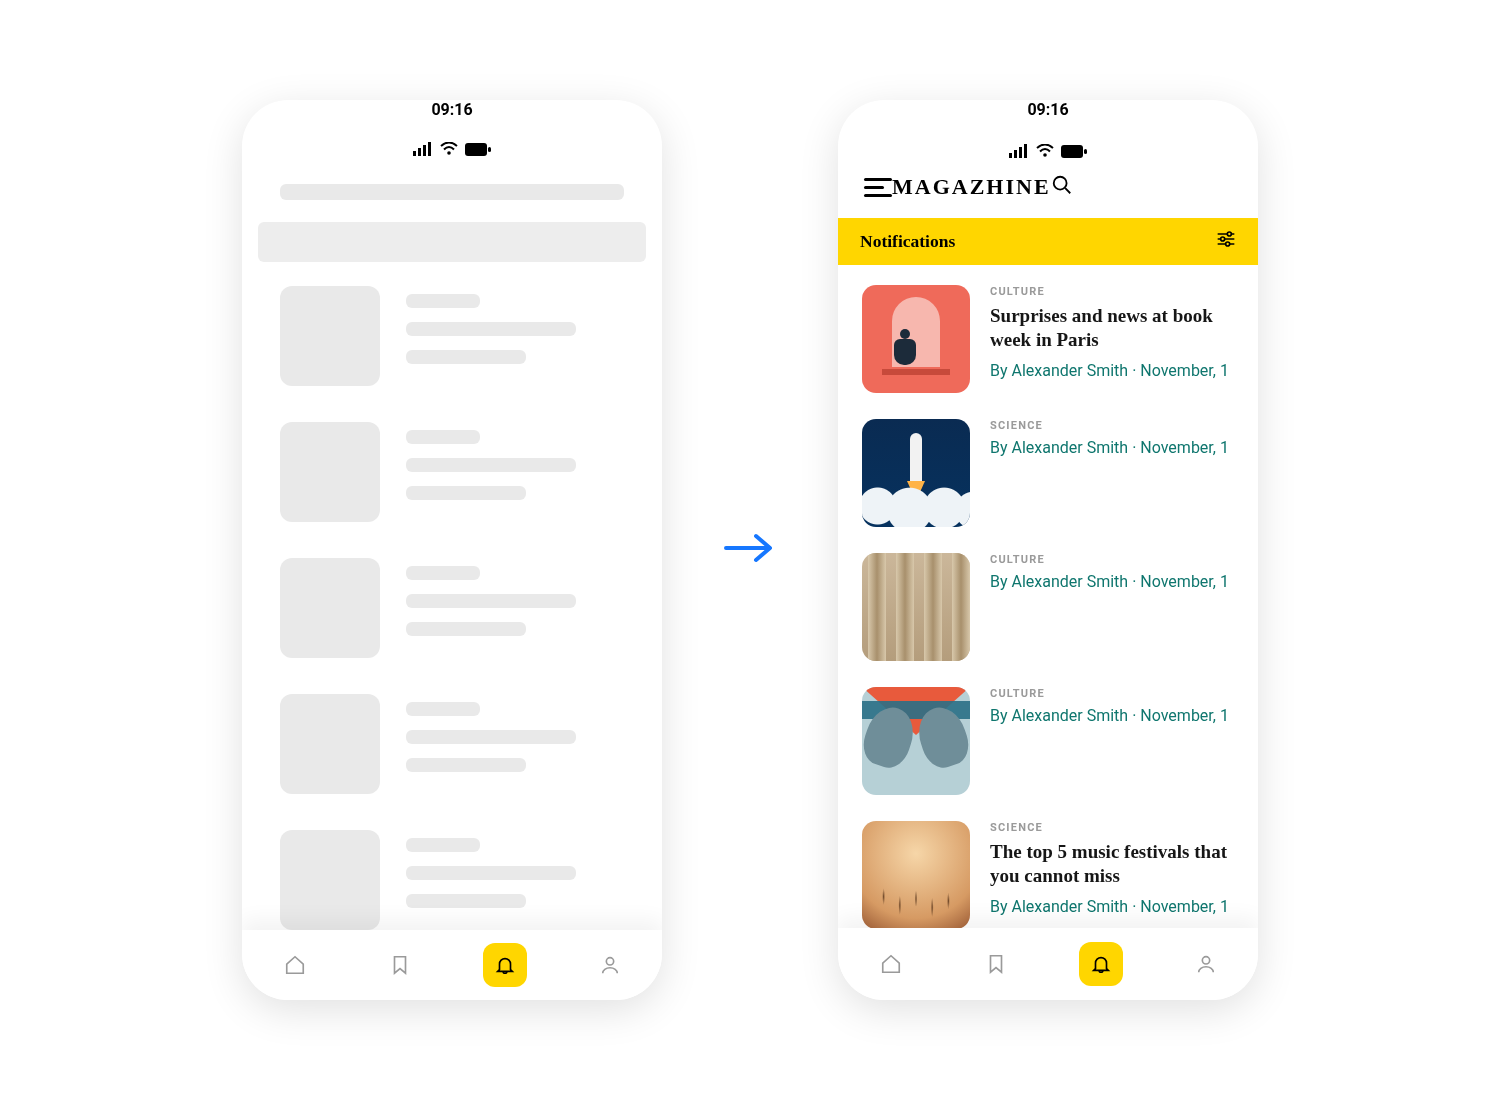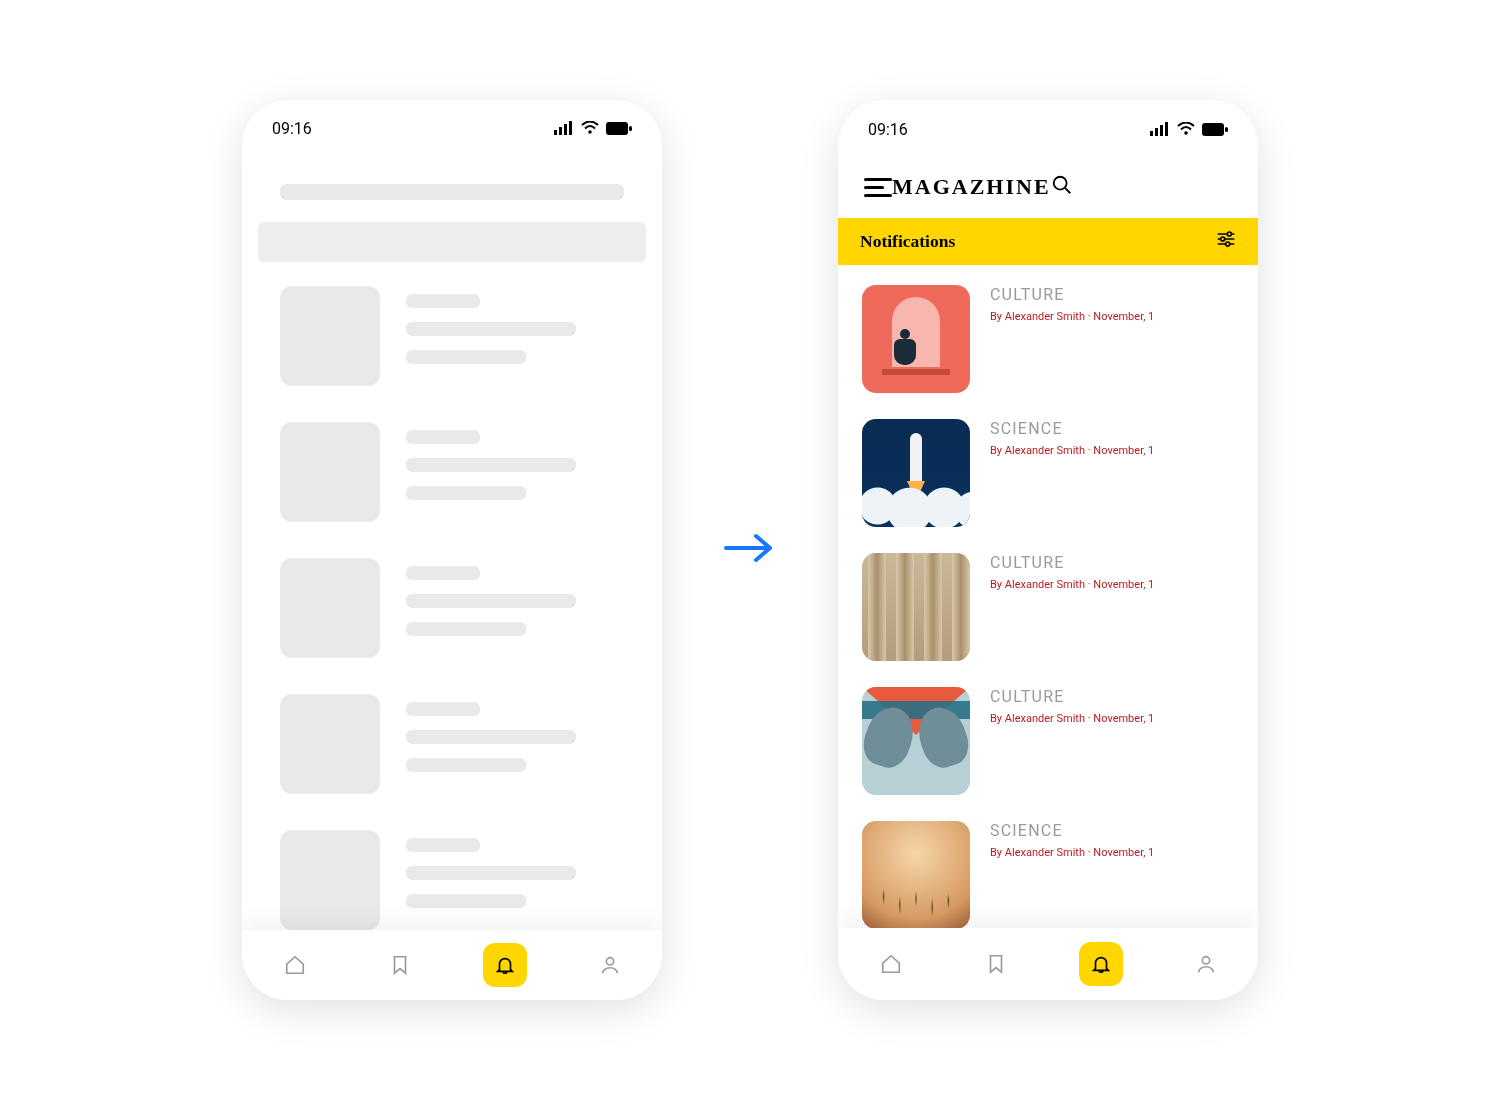--- a/index.html
+++ b/index.html
@@ -23,22 +23,23 @@
     overflow: hidden;
     display: flex;
     flex-direction: column;
   }
   .status-bar {
     height: 58px;
     display: flex;
     align-items: center;
     justify-content: space-between;
     padding: 0 30px;
-    font-weight: 400;
+    font-weight: 700;
     font-size: 16px;
+    flex-direction: column;
   }
   .status-icons { display: flex; align-items: center; gap: 7px; }
 
   
   .skel-header-line {
     height: 16px;
     background: #e9e9e9;
     border-radius: 6px;
     margin: 28px 38px 18px 38px;
   }
@@ -110,37 +111,37 @@
     gap:20px;
     align-items:flex-start;
   }
   .thumb{
     width:108px; height:108px; border-radius:14px; flex-shrink:0;
     display:flex; align-items:center; justify-content:center;
     overflow:hidden;
   }
   .meta{ flex:1; }
   .tag{
-    font-size:16px;
+    font-size:11px;
     letter-spacing:1.2px;
     color:#9a9a9a;
-    font-weight:400;
+    font-weight:700;
     margin-bottom:6px;
   }
   .title{
     font-family: Georgia, "Times New Roman", serif;
     font-weight:700;
     font-size:19px;
     line-height:1.28;
     color:#161616;
     margin-bottom:8px;
   }
   .byline{
-    font-size:11px;
-    color:#b91c1c;
+    font-size:16px;
+    color:#0f766e;
   }
   .byline .dot::before{ content:" · "; }
 
   
   .th1{ background:linear-gradient(#ef6a5a,#ef6a5a); position:relative;}
   .th1 .window{ position:absolute; top:12px; left:30px; width:48px; height:70px; background:#f7b7ae; border-radius:24px 24px 0 0;}
   .th1 .sill{position:absolute; bottom:18px; left:20px; right:20px; height:6px; background:#c74a3b;}
   .th1 .figure{position:absolute; bottom:24px; left:28px; width:30px; height:40px;}
   .th1 .figure::before{content:""; position:absolute; top:0; left:10px; width:10px; height:10px; background:#1c2b3a; border-radius:50%;}
   .th1 .figure::after{content:""; position:absolute; top:10px; left:4px; width:22px; height:26px; background:#1c2b3a; border-radius:6px 6px 10px 10px;}
@@ -346,20 +347,21 @@
   <div class="articles">
 
     <div class="article">
       <div class="thumb th1">
           <div class="window"></div>
           <div class="figure"></div>
           <div class="sill"></div>
         </div>
       <div class="meta">
         <div class="tag">CULTURE</div>
+        <div class="title">Surprises and news at book week in Paris</div>
         <div class="byline"><span>By Alexander Smith</span><span class="dot"></span><span>November, 1</span></div>
       </div>
     </div>
 
     <div class="article">
       <div class="thumb th2">
           <div class="rocket"></div>
           <div class="flame"></div>
           <div class="clouds"></div>
         </div>
@@ -392,20 +394,21 @@
       <div class="meta">
         <div class="tag">CULTURE</div>
         <div class="byline"><span>By Alexander Smith</span><span class="dot"></span><span>November, 1</span></div>
       </div>
     </div>
 
     <div class="article">
       <div class="thumb th5"></div>
       <div class="meta">
         <div class="tag">SCIENCE</div>
+        <div class="title">The top 5 music festivals that you cannot miss</div>
         <div class="byline"><span>By Alexander Smith</span><span class="dot"></span><span>November, 1</span></div>
       </div>
     </div>
 
   </div>
 
   <div class="bottom-nav">
     <div class="nav-btn">
         <svg viewBox="0 0 24 24">
           <path d="M3 11 L12 3 L21 11 V21 H3 Z"></path>

